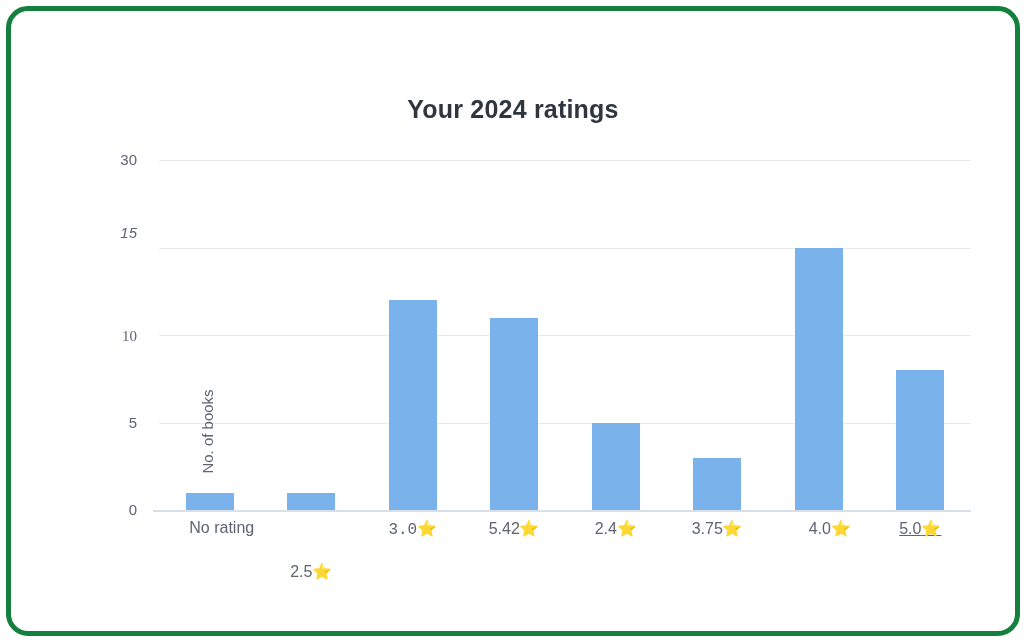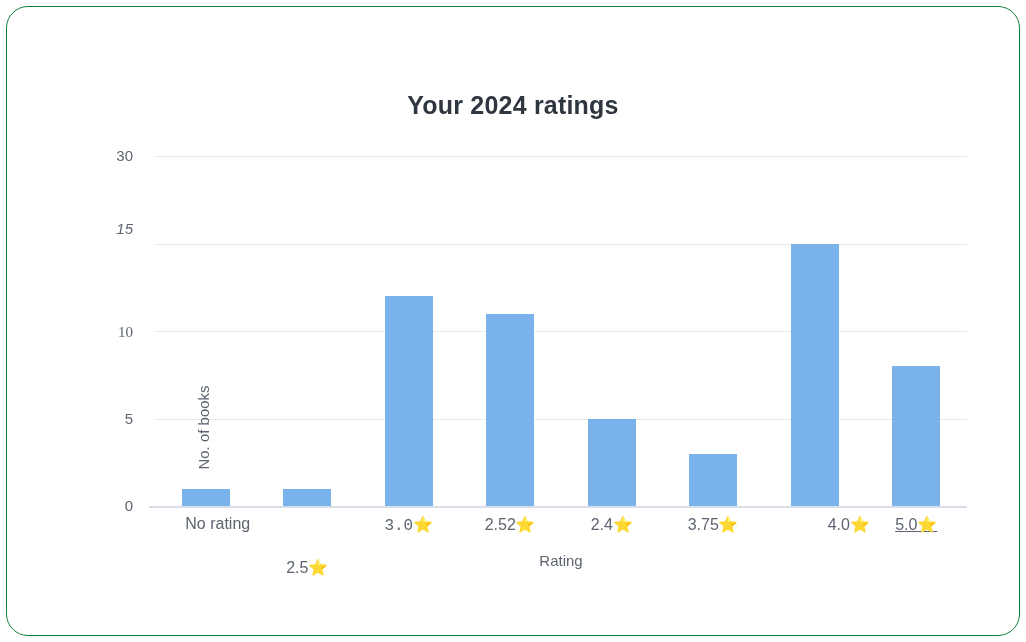--- a/index.html
+++ b/index.html
@@ -14,21 +14,21 @@
     overflow: hidden;
   }
 
   .card {
     position: absolute;
     left: 6px;
     top: 6px;
     width: 1014px;
     height: 630px;
     box-sizing: border-box;
-    border: 1px solid #15803d;
+    border: 5px solid #15803d;
     border-radius: 22px;
     background: #ffffff;
   }
 
   .chart-title {
     position: absolute;
     left: 0;
     top: 84px;
     width: 100%;
     text-align: center;
@@ -191,22 +191,21 @@
           <div class="bar" title="5.0: 8" style="height: 140px; background: rgb(122, 179, 236);"></div>
         </div>
       </div>
     <div class="axis-title-y">No. of books</div>
   </div>
 
   <div class="xlabels" id="xlabels">
       <div class="xlabel" style="left: 12px; width: 101.5px;">No rating</div>
       <div class="xlabel" style="left: 101.5px; width: 101.5px; margin-top: 43px;"><span>2.5</span><span class="star">⭐</span></div>
       <div class="xlabel" style="left: 203px; width: 101.5px; font-family: Liberation Mono, monospace;"><span>3.0</span><span class="star">⭐</span></div>
-      <div class="xlabel" style="left: 304.5px; width: 101.5px;"><span>2.52</span><span class="star">⭐</span></div>
+      <div class="xlabel" style="left: 304.5px; width: 101.5px;"><span>5.42</span><span class="star">⭐</span></div>
       <div class="xlabel" style="left: 406px; width: 101.5px;"><span>2.4</span><span class="star">⭐</span></div>
       <div class="xlabel" style="left: 507.5px; width: 101.5px;"><span>3.75</span><span class="star">⭐</span></div>
-      <div class="xlabel" style="left: 643px; width: 101.5px; text-align: center;"><span>4.0</span><span class="star">⭐</span></div>
+      <div class="xlabel" style="left: 620px; width: 101.5px; text-align: center;"><span>4.0</span><span class="star">⭐</span></div>
       <div class="xlabel" style="left: 710.5px; width: 101.5px; text-decoration: underline;"><span>5.0</span><span class="star">⭐</span></div>
     </div>
 
-  <div class="axis-title-x">Rating</div>
 
 </div>
 
 </body></html>

